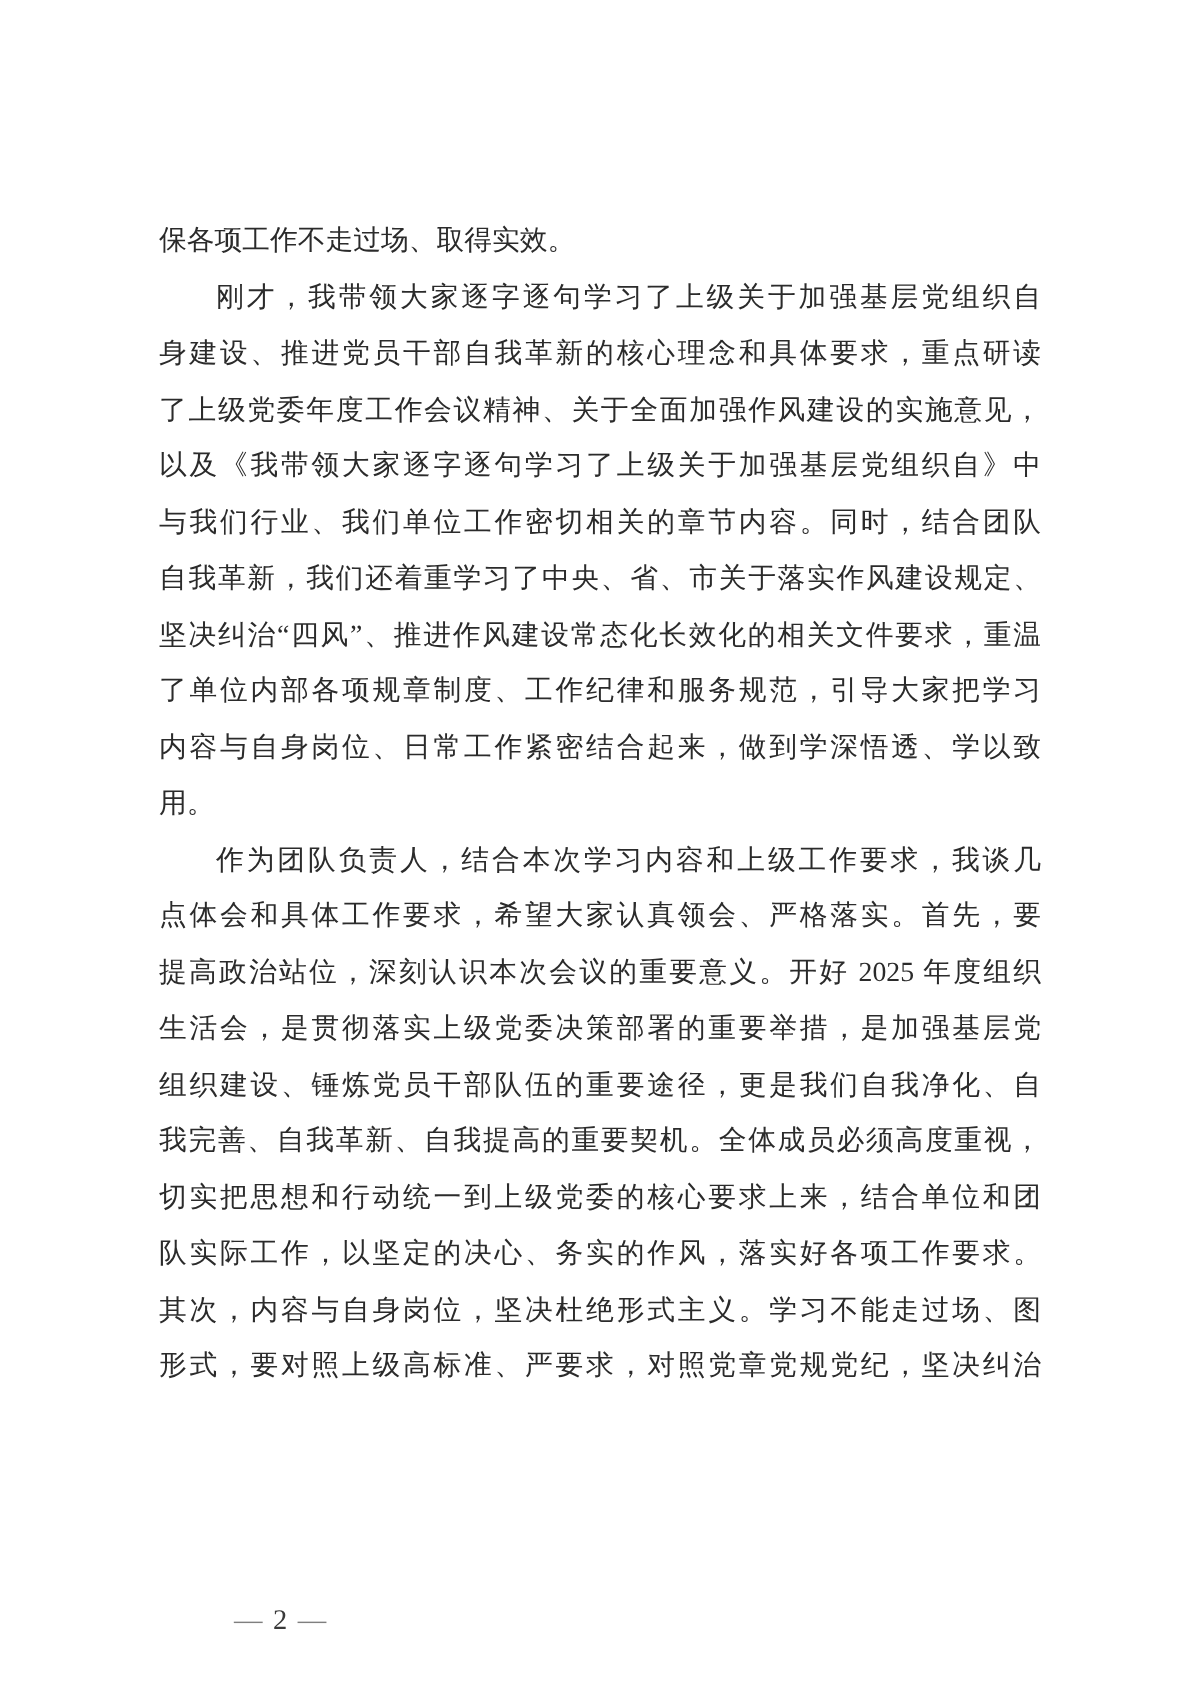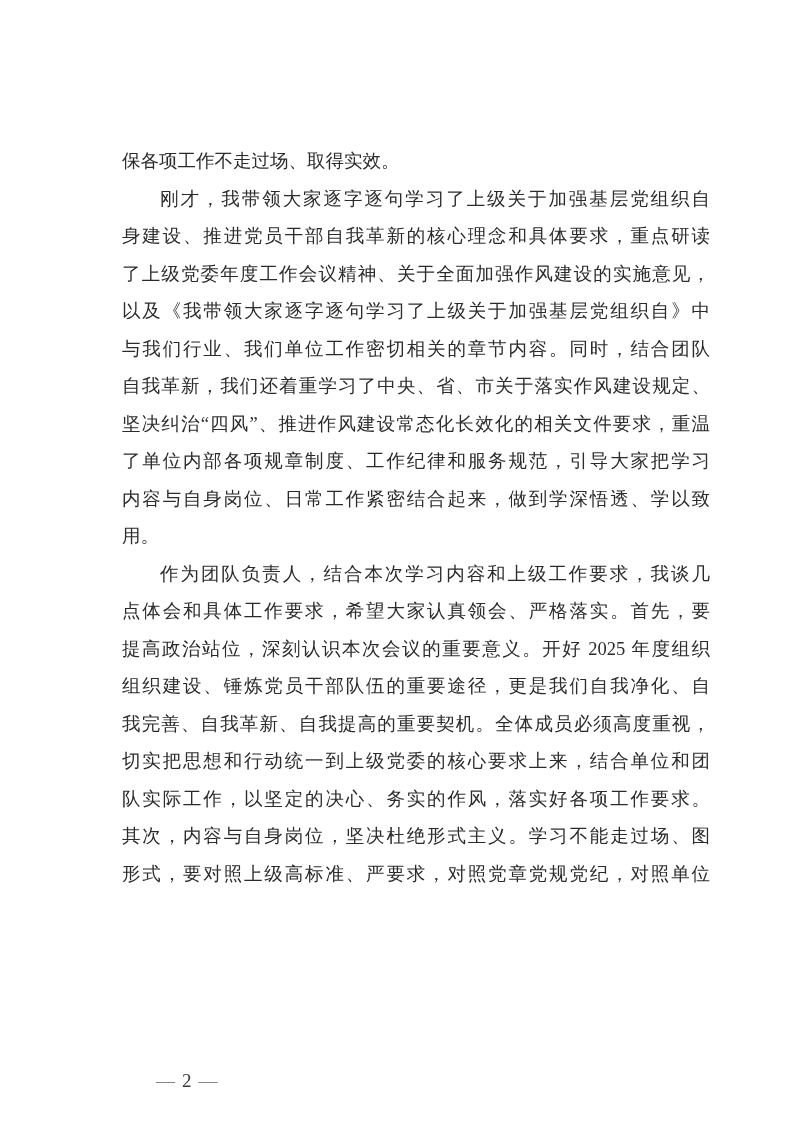--- a/index.html
+++ b/index.html
@@ -16,21 +16,20 @@
     font-family: "Liberation Serif", "DejaVu Serif", serif;
     color: #2b2b2b;
   }
   .body-text {
     position: absolute;
     left: 106px;
     top: 143px;
     width: 588px;
     font-size: 18.5px;
     font-weight: 400;
-    margin-left: 16px;
   }
   .para {
     margin: 0;
     padding: 0;
   }
   .line {
     height: 37.5px;
     line-height: 37.5px;
     white-space: normal;
     overflow: visible;
@@ -89,26 +88,27 @@
       <div class="line flush">坚决纠治“四风”、推进作风建设常态化长效化的相关文件要求，重温</div>
       <div class="line flush">了单位内部各项规章制度、工作纪律和服务规范，引导大家把学习</div>
       <div class="line flush">内容与自身岗位、日常工作紧密结合起来，做到学深悟透、学以致</div>
       <div class="line end">用。</div>
     </div>
 
     <div class="para">
       <div class="line flush indent">作为团队负责人，结合本次学习内容和上级工作要求，我谈几</div>
       <div class="line flush">点体会和具体工作要求，希望大家认真领会、严格落实。首先，要</div>
       <div class="line flush">提高政治站位，深刻认识本次会议的重要意义。开好 2025 年度组织</div>
+      <div class="line flush">生活会，是贯彻落实上级党委决策部署的重要举措，是加强基层党</div>
       <div class="line flush">组织建设、锤炼党员干部队伍的重要途径，更是我们自我净化、自</div>
       <div class="line flush">我完善、自我革新、自我提高的重要契机。全体成员必须高度重视，</div>
       <div class="line flush">切实把思想和行动统一到上级党委的核心要求上来，结合单位和团</div>
       <div class="line flush">队实际工作，以坚定的决心、务实的作风，落实好各项工作要求。</div>
       <div class="line flush">其次，内容与自身岗位，坚决杜绝形式主义。学习不能走过场、图</div>
-      <div class="line flush">形式，要对照上级高标准、严要求，对照党章党规党纪，对照单位</div>
+      <div class="line flush">形式，要对照上级高标准、严要求，对照党章党规党纪，坚决纠治</div>
     </div>
 
   </div>
 
   <div class="page-number">
     <span class="dash">—</span><span class="num">2</span><span class="dash">—</span>
   </div>
 
 </div>
 

